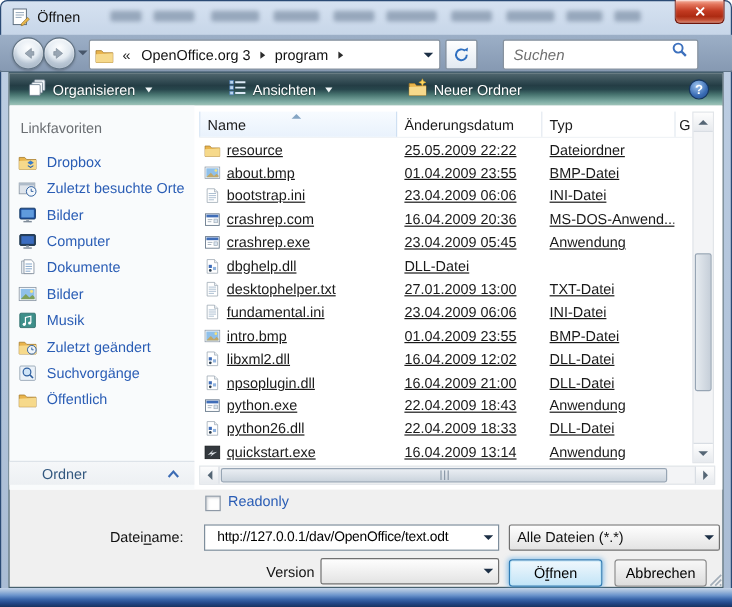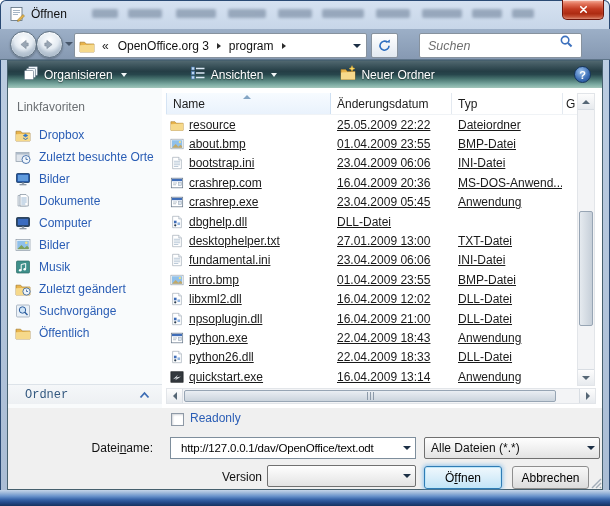--- a/index.html
+++ b/index.html
@@ -66,21 +66,21 @@
   
   .body-white{position:absolute;left:8px;top:88px;width:594px;height:320px;background:#ffffff;}
   .sidebar{position:absolute;left:8px;top:88px;width:154px;height:320px;background:#f9fbfc;}
   .sb-header{margin:12px 0 10px 9px;color:#6b6f73;}
   .sb-item{display:flex;align-items:center;gap:8px;height:22px;padding-left:7px;cursor:default;}
   .sb-item .icon16{flex:0 0 16px;height:16px;}
   .icon16 svg{width:16px;height:16px;}
   .sb-label{color:#2a5db5;white-space:nowrap;}
   .sb-footer{position:absolute;left:0;top:296px;width:100%;height:20px;border-top:1px solid #dde3e9;
     background:linear-gradient(#f5f7f9,#edf0f3);display:flex;align-items:center;cursor:default;}
-  .sb-footer-label{margin-left:17px;color:#33587f;font-family:Liberation Mono, monospace;}
+  .sb-footer-label{margin-left:27px;color:#33587f;}
   .sb-footer svg{width:11px;height:8px;margin-left:auto;margin-right:12px;}
   
   .cols{position:absolute;left:166px;top:93px;width:411px;height:22px;display:flex;background:#fff;border-bottom:1px solid #f0f3f6;}
   .hc{display:flex;align-items:center;padding-left:6px;border-right:1px solid #e3e9f0;color:#1c1c1c;cursor:default;}
   .hc-name{width:165px;background:linear-gradient(#f7fbff,#e9f2fc);border-left:1px solid #d5e4f4;border-right:1px solid #cfe0f2;position:relative;}
   .hc-date{width:121px;}
   .hc-type{width:111px;}
   .hc-size{width:14px;border-right:none;padding-left:3px;}
   .sort-tri{position:absolute;top:2px;left:76px;width:0;height:0;border-left:4px solid transparent;border-right:4px solid transparent;border-bottom:4px solid #84a5c4;}
   .rows{position:absolute;left:166px;top:115px;width:411px;height:271px;background:#fff;overflow:hidden;}
@@ -210,39 +210,39 @@
           <span class="icon16"><svg viewBox="0 0 16 16">
               <rect x="1.5" y="2.5" width="13" height="9" rx="1" fill="#1f4f9e" stroke="#163c66" stroke-width=".8"></rect>
               <rect x="2.8" y="3.8" width="10.4" height="6.4" fill="#5f9bdd"></rect>
               <rect x="6.8" y="11.5" width="2.4" height="1.6" fill="#93a0ad"></rect>
               <rect x="4.5" y="13.1" width="7" height="1.2" fill="#7f8c99"></rect>
             </svg></span>
           <span class="sb-label">Bilder</span>
         </div>
         <div class="sb-item">
           <span class="icon16"><svg viewBox="0 0 16 16">
+              <rect x="1.5" y="2.5" width="13" height="9" rx="1" fill="#27415f" stroke="#16304a" stroke-width=".8"></rect>
+              <rect x="2.8" y="3.8" width="10.4" height="6.4" fill="#3a6cc0"></rect>
+              <rect x="6.8" y="11.5" width="2.4" height="1.6" fill="#93a0ad"></rect>
+              <rect x="4.5" y="13.1" width="7" height="1.2" fill="#7f8c99"></rect>
+            </svg></span>
+          <span class="sb-label">Computer</span>
+        </div>
+        <div class="sb-item">
+          <span class="icon16"><svg viewBox="0 0 16 16">
               <path d="M3 2.5 h6.5 l2 2 v8.5 H3 z" fill="#e9eef4" stroke="#8a97a5" stroke-width=".6"></path>
               <path d="M5 1.5 h6 l2.3 2.3 v9.2 H5 z" fill="#fff" stroke="#7f8d9b" stroke-width=".7"></path>
               <g stroke="#7fa3c8" stroke-width=".8">
                 <line x1="6.3" y1="5" x2="11.7" y2="5"></line>
                 <line x1="6.3" y1="7" x2="11.7" y2="7"></line>
                 <line x1="6.3" y1="9" x2="11.7" y2="9"></line>
                 <line x1="6.3" y1="11" x2="10.3" y2="11"></line>
               </g>
             </svg></span>
           <span class="sb-label">Dokumente</span>
-        </div>
-        <div class="sb-item">
-          <span class="icon16"><svg viewBox="0 0 16 16">
-              <rect x="1.5" y="2.5" width="13" height="9" rx="1" fill="#27415f" stroke="#16304a" stroke-width=".8"></rect>
-              <rect x="2.8" y="3.8" width="10.4" height="6.4" fill="#3a6cc0"></rect>
-              <rect x="6.8" y="11.5" width="2.4" height="1.6" fill="#93a0ad"></rect>
-              <rect x="4.5" y="13.1" width="7" height="1.2" fill="#7f8c99"></rect>
-            </svg></span>
-          <span class="sb-label">Computer</span>
         </div>
         <div class="sb-item">
           <span class="icon16"><svg viewBox="0 0 16 16">
               <rect x="1" y="2.5" width="14" height="11" fill="#fff" stroke="#8a97a5" stroke-width=".7"></rect>
               <rect x="2.2" y="3.7" width="11.6" height="8.6" fill="#8fc0ea"></rect>
               <path d="M2.2 12.3 L6.5 8 l3 3 2.5-2.2 1.8 1.8 v1.7 z" fill="#7fa05a"></path>
               <circle cx="11.3" cy="5.8" r="1.3" fill="#f6e27d"></circle>
             </svg></span>
           <span class="sb-label">Bilder</span>
         </div>

